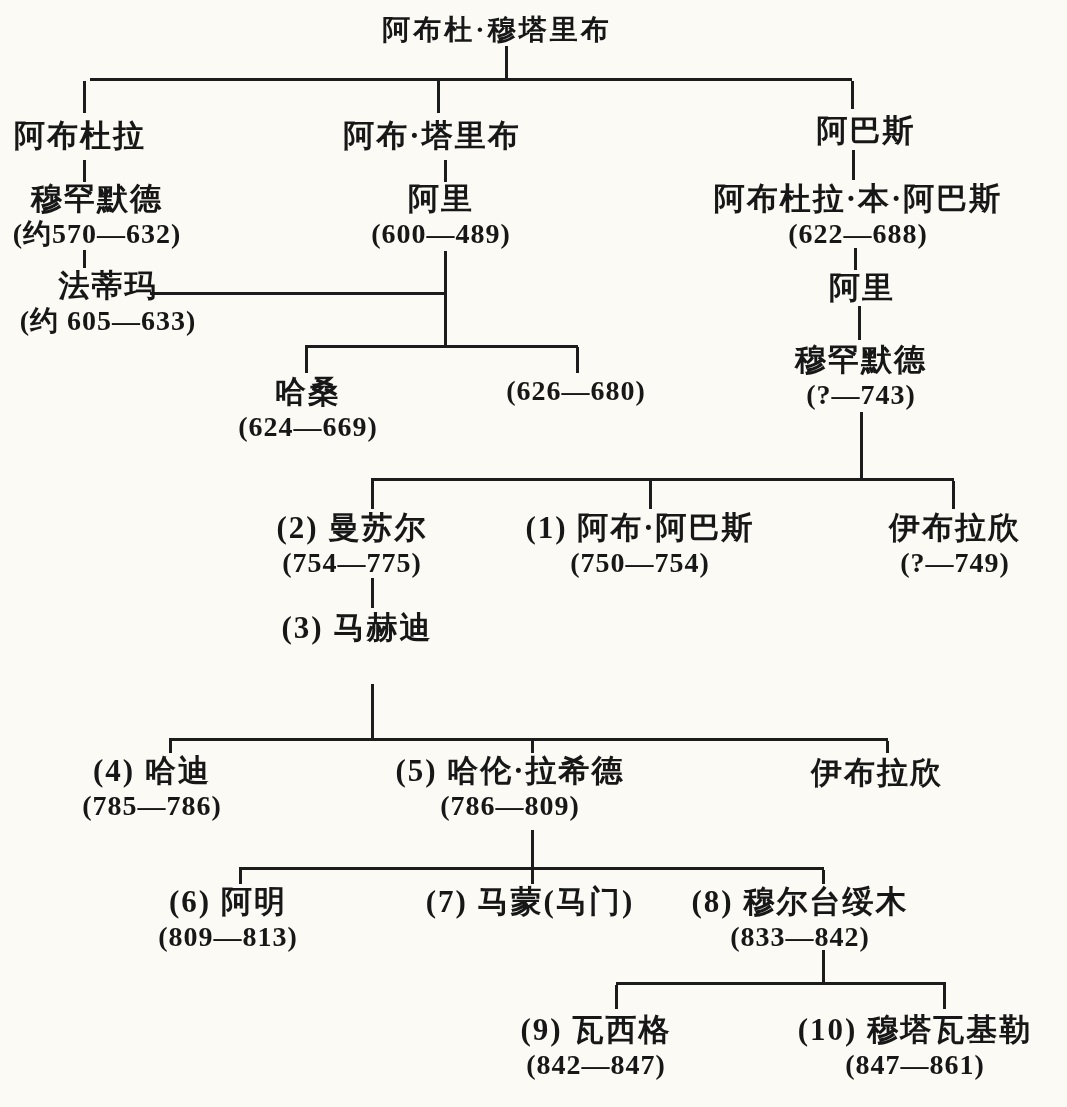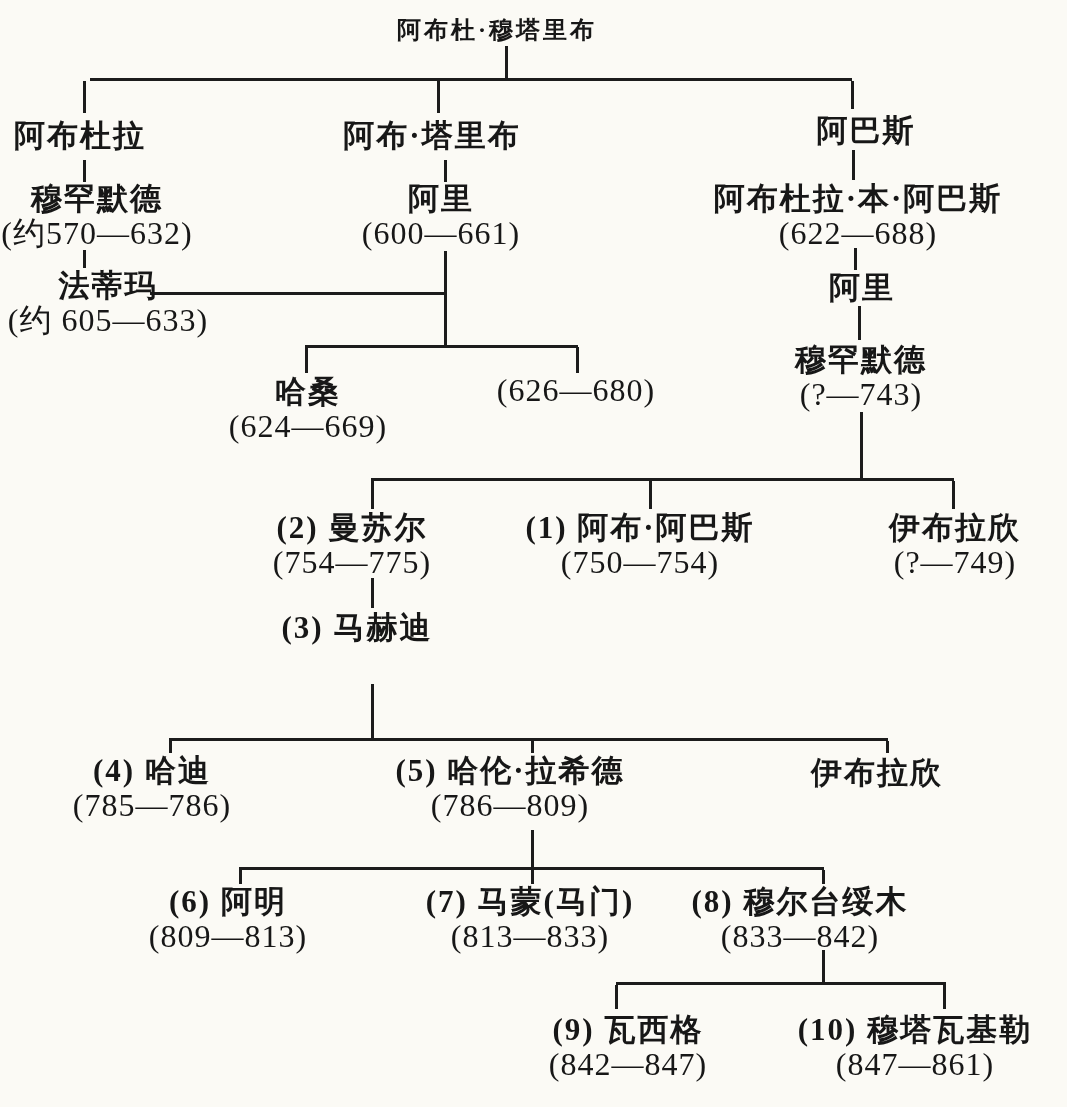--- a/index.html
+++ b/index.html
@@ -7,22 +7,22 @@
     width:1067px; height:1107px; position:relative; overflow:hidden;
     background:#fbfaf5;
     font-family:"Liberation Serif","DejaVu Serif",serif;
     color:#171717;
   }
   .node {
     position:absolute; transform:translateX(-50%);
     text-align:center; white-space:nowrap; z-index:2;
   }
   .name  { font-size:31px; line-height:36px; letter-spacing:2px; font-weight:600; }
-  .name.big { font-size:24px; letter-spacing:3px; }
-  .dates { font-size:32px; line-height:33px; letter-spacing:1px; font-weight:400; }
+  .name.big { font-size:28px; letter-spacing:3px; }
+  .dates { font-size:28px; line-height:33px; letter-spacing:1px; font-weight:700; }
   .hline, .vline { position:absolute; background:#1c1c1c; z-index:1; }
   .hline { height:3px; }
   .vline { width:3px; }
 </style>
 </head>
 <body>
 
 <div class="hline" style="left:90px;  top:78px;  width:762px"></div>
 <div class="hline" style="left:150px; top:292px; width:294px"></div>
 <div class="hline" style="left:305px; top:345px; width:273px"></div>
@@ -74,21 +74,21 @@
 <div class="node" style="left:866px; top:113px">
   <div class="name">阿巴斯</div>
 </div>
 
 <div class="node" style="left:97px;  top:181px">
   <div class="name">穆罕默德</div>
   <div class="dates">(约570—632)</div>
 </div>
 <div class="node" style="left:441px; top:181px">
   <div class="name">阿里</div>
-  <div class="dates">(600—661)</div>
+  <div class="dates">(600—489)</div>
 </div>
 <div class="node" style="left:858px; top:181px">
   <div class="name">阿布杜拉·本·阿巴斯</div>
   <div class="dates">(622—688)</div>
 </div>
 
 <div class="node" style="left:108px; top:268px">
   <div class="name">法蒂玛</div>
   <div class="dates">(约 605—633)</div>
 </div>
@@ -137,27 +137,26 @@
 <div class="node" style="left:877px; top:755px">
   <div class="name">伊布拉欣</div>
 </div>
 
 <div class="node" style="left:228px; top:884px">
   <div class="name">(6) 阿明</div>
   <div class="dates">(809—813)</div>
 </div>
 <div class="node" style="left:530px; top:884px">
   <div class="name">(7) 马蒙(马门)</div>
-  <div class="dates">(813—833)</div>
 </div>
 <div class="node" style="left:800px; top:884px">
   <div class="name">(8) 穆尔台绥木</div>
   <div class="dates">(833—842)</div>
 </div>
 
-<div class="node" style="left:628px; top:1012px">
+<div class="node" style="left:596px; top:1012px">
   <div class="name">(9) 瓦西格</div>
   <div class="dates">(842—847)</div>
 </div>
 <div class="node" style="left:915px; top:1012px">
   <div class="name">(10) 穆塔瓦基勒</div>
   <div class="dates">(847—861)</div>
 </div>
 
 </body></html>

